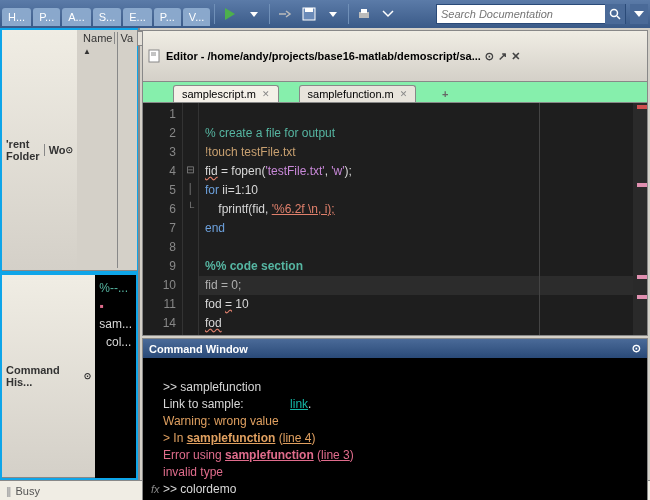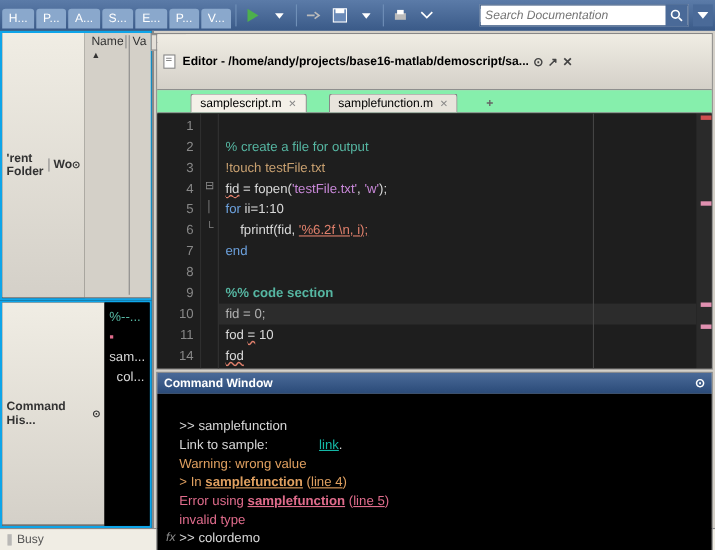--- a/index.html
+++ b/index.html
@@ -247,21 +247,21 @@
     <div class="cmd-panel">
       <div class="cmd-title">
         <span>Command Window</span>
         <span style="margin-left:auto">⊙</span>
       </div>
       <div class="cmd-body">
 <span class="fx">fx</span><span>&gt;&gt; samplefunction</span>
 <span>Link to sample: </span><span class="link">link</span><span>.</span>
 <span class="warn">Warning: wrong value</span>
 <span class="warn"><span>&gt; In </span><span class="ul" style="font-weight:bold">samplefunction</span><span> (</span><span class="ul">line 4</span><span>)</span></span>
-<span class="errc"><span>Error using </span><span class="ul" style="font-weight:bold">samplefunction</span><span> (</span><span class="ul">line 5</span><span>)</span></span>
+<span class="errc"><span>Error using </span><span class="ul" style="font-weight:bold">samplefunction</span><span> (</span><span class="ul">line 3</span><span>)</span></span>
 <span class="errc">invalid type</span>
 <span>&gt;&gt; colordemo</span>
 </div>
     </div>
   </div>
 </div>
 
 <div class="status-bar">
   <span class="grip">||||</span>
   <span>Busy</span>

